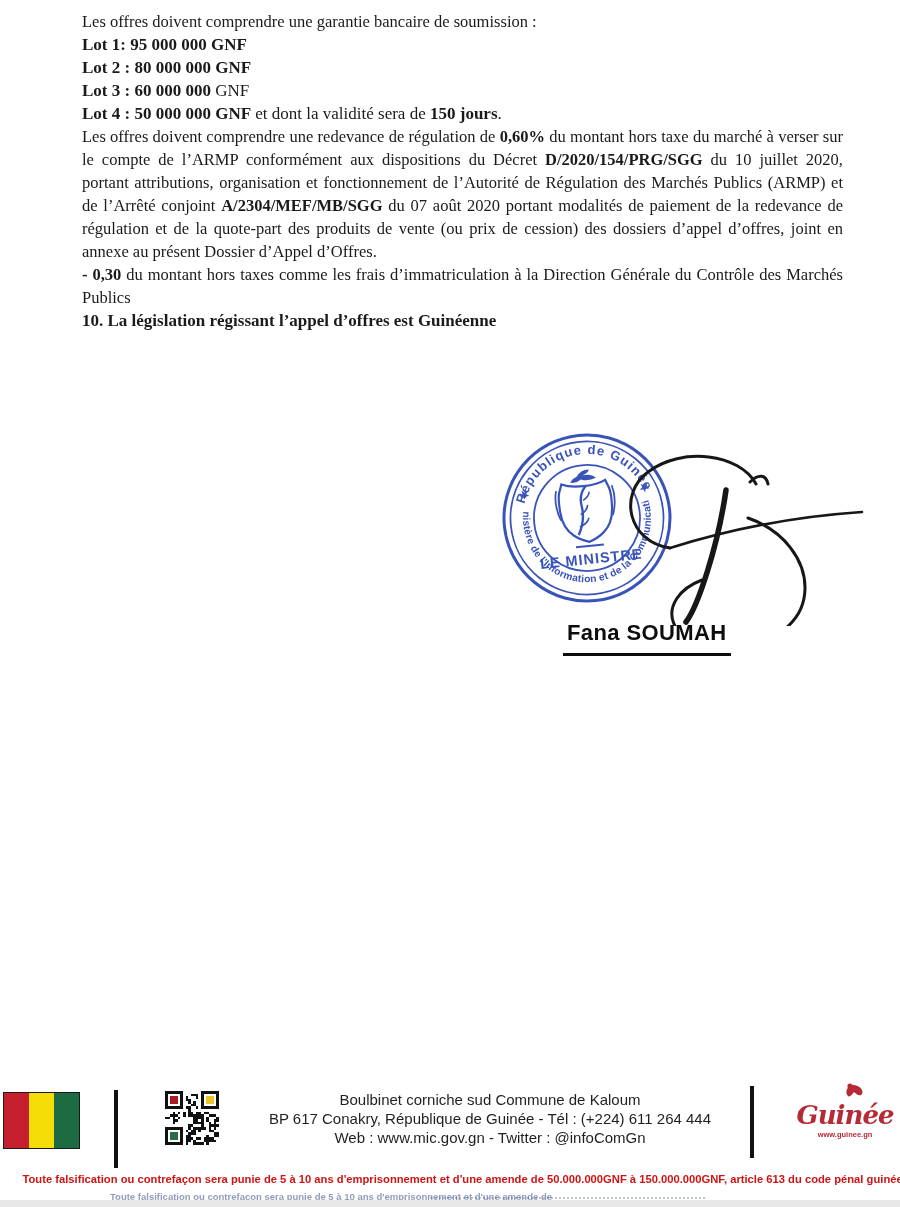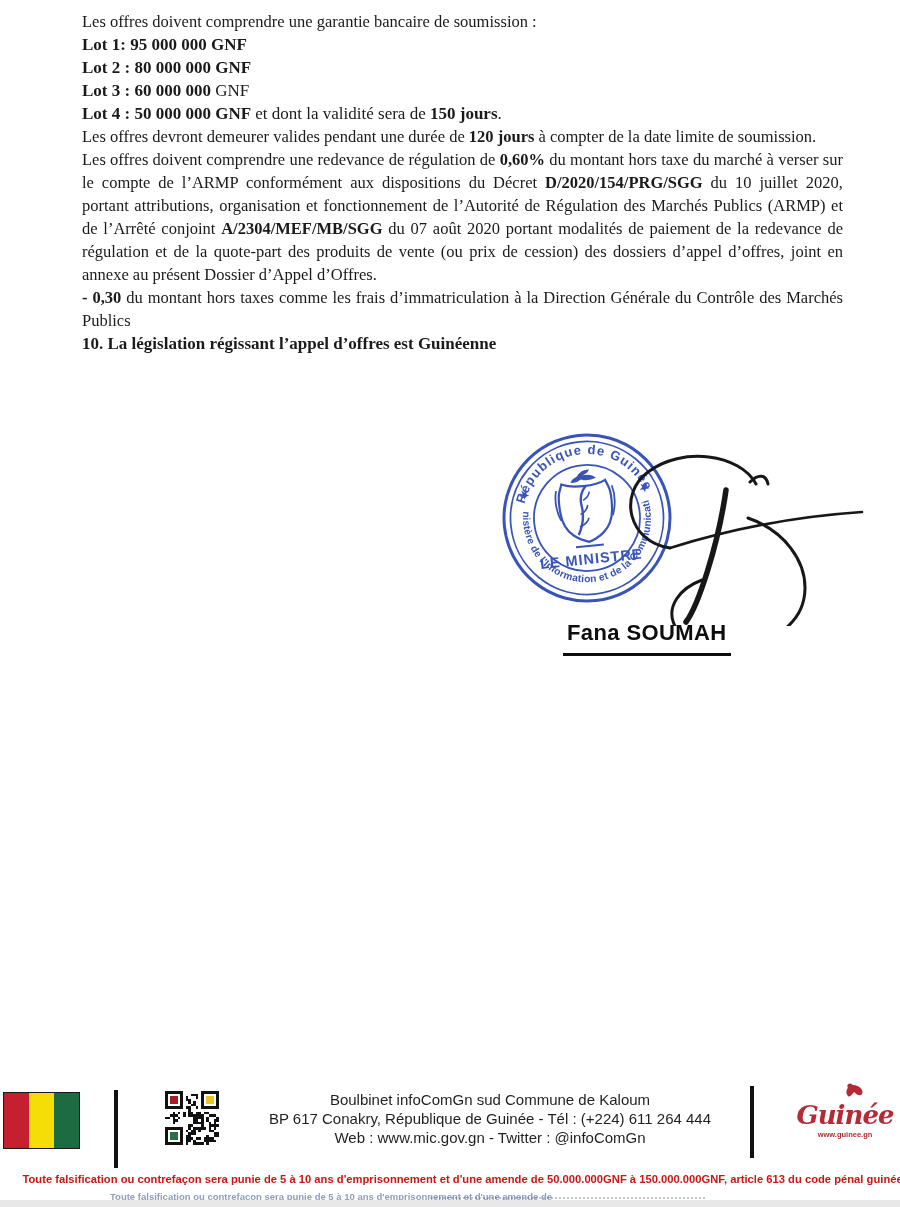--- a/index.html
+++ b/index.html
@@ -82,21 +82,20 @@
 <body>
 
 <div class="page">
 
   <div class="doc-body">
     <p class="intro-line">Les offres doivent comprendre une garantie bancaire de soumission :</p>
     <p class="lot-line"><span class="b">Lot 1: 95 000 000 GNF</span></p>
     <p class="lot-line"><span class="b">Lot 2 : 80 000 000 GNF</span></p>
     <p class="lot-line"><span class="b">Lot 3 : 60 000 000 </span><span>GNF</span></p>
     <p class="lot-line"><span class="b">Lot 4 : 50 000 000 GNF</span><span> et dont la validité sera de </span><span class="b">150 jours</span><span>.</span></p>
-    <p class="p-validity just"><span>Les offres devront demeurer valides pendant une durée de </span><span class="b">120 jours</span><span> à compter de la date limite de soumission.</span></p>
     <p class="p-redevance just"><span>Les offres doivent comprendre une redevance de régulation de </span><span class="b">0,60%</span><span> du montant hors taxe du marché à verser sur le compte de l’ARMP conformément aux dispositions du Décret </span><span class="b">D/2020/154/PRG/SGG</span><span> du 10 juillet 2020, portant attributions, organisation et fonctionnement de l’Autorité de Régulation des Marchés Publics (ARMP) et de l’Arrêté conjoint </span><span class="b">A/2304/MEF/MB/SGG</span><span> du 07 août 2020 portant modalités de paiement de la redevance de régulation et de la quote-part des produits de vente (ou prix de cession) des dossiers d’appel d’offres, joint en annexe au présent Dossier d’Appel d’Offres.</span></p>
     <p class="p-immat just"><span class="b">- 0,30</span><span> du montant hors taxes comme les frais d’immatriculation à la Direction Générale du Contrôle des Marchés Publics</span></p>
     <p class="law-line">10. La législation régissant l’appel d’offres est Guinéenne</p>
   </div>
 
   <div class="stamp">
     <svg width="172" height="172" viewBox="0 0 172 172">
       <circle class="st-stroke" cx="86" cy="86" r="83" stroke-width="3"></circle>
       <circle class="st-stroke" cx="86" cy="86" r="76.5" stroke-width="1.8"></circle>
       <circle class="st-stroke" cx="86" cy="86" r="53" stroke-width="1.8"></circle>
@@ -267,21 +266,21 @@
       <rect x="2" y="2" width="3" height="3" fill="#a81c24"></rect>
       <rect x="14" y="0" width="7" height="7" fill="#111"></rect>
       <rect x="15" y="1" width="5" height="5" fill="#fff"></rect>
       <rect x="16" y="2" width="3" height="3" fill="#e8c52a"></rect>
       <rect x="0" y="14" width="7" height="7" fill="#111"></rect>
       <rect x="1" y="15" width="5" height="5" fill="#fff"></rect>
       <rect x="2" y="16" width="3" height="3" fill="#2b6e45"></rect>
     </svg>
 
   <div class="address">
-    <div>Boulbinet infoComGn sud Commune de Kaloum</div>
+    <div>Boulbinet corniche sud Commune de Kaloum</div>
     <div>BP 617 Conakry, République de Guinée - Tél : (+224) 611 264 444</div>
     <div>Web : www.mic.gov.gn - Twitter : @infoComGn</div>
   </div>
 
   <div class="vsep sep2"></div>
 
   <div class="logo">
     <svg class="logo-blob" width="26" height="18" viewBox="0 0 26 18">
       <path fill="#b52a35" d="M 8,14 C 4,10 8,2 14,3 C 20,4 24,8 22,12 C 20,15 16,12 14,10 C 12,12 10,16 8,14 Z"></path>
       <circle fill="#b52a35" cx="10" cy="4" r="2.6"></circle>

